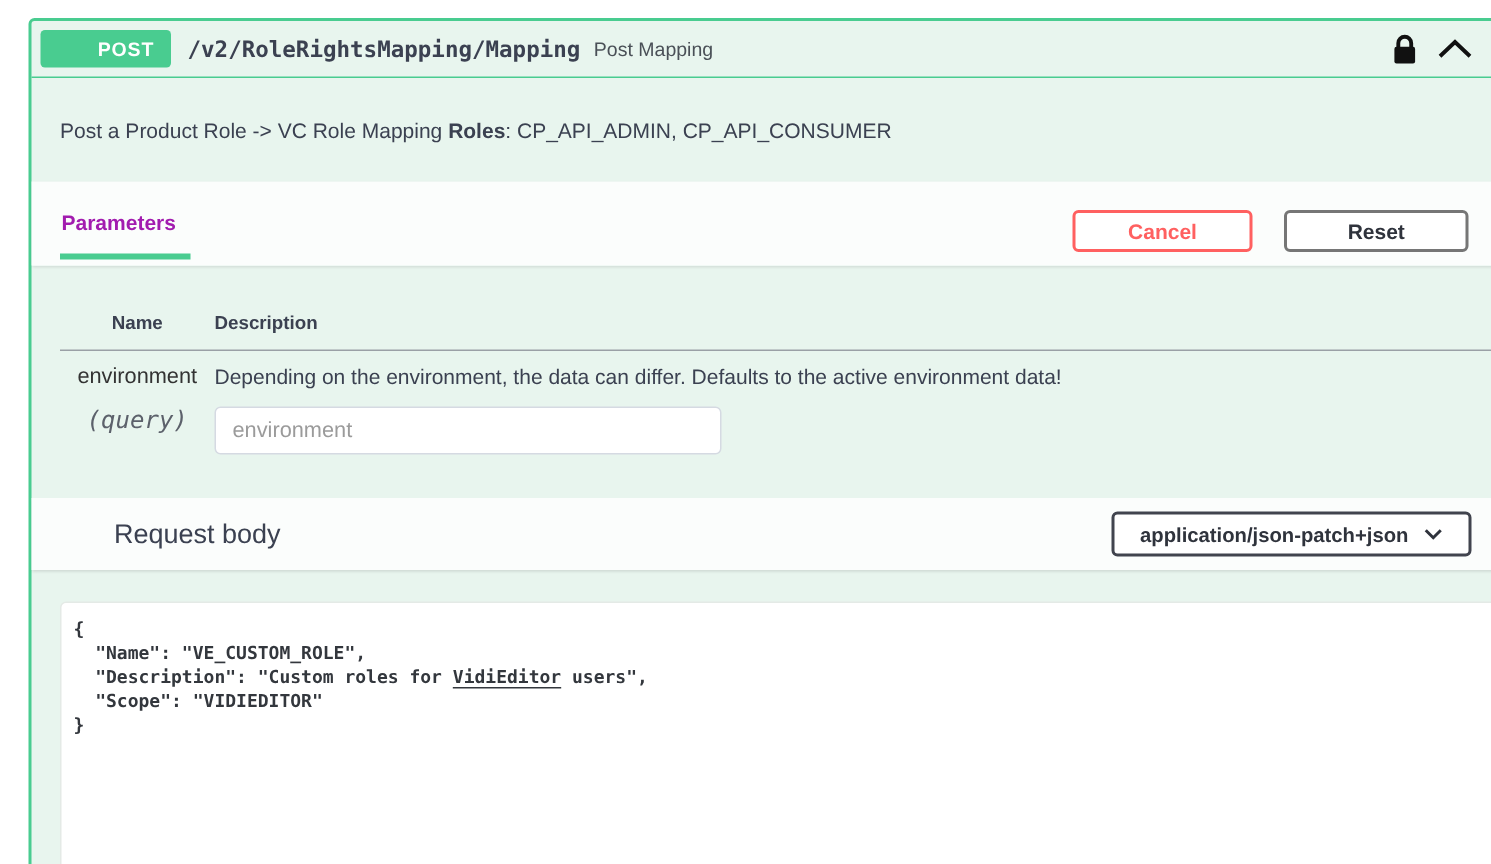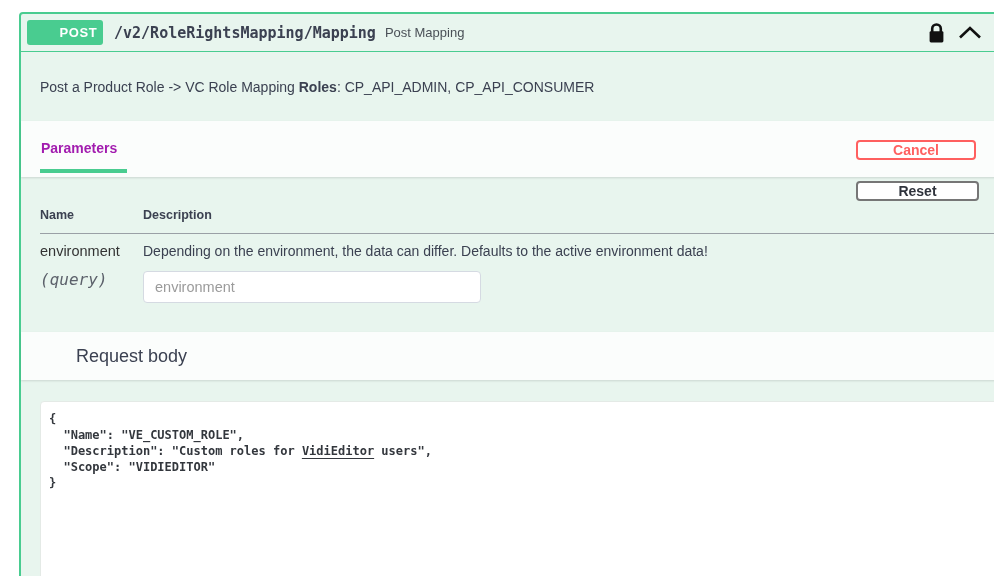--- a/index.html
+++ b/index.html
@@ -13,21 +13,21 @@
     position:absolute; left:19px; top:12px; width:992px;
     border:2px solid var(--accent); border-radius:4px;
     background:var(--tint);
   }
   
   .summary{
     height:38px; display:flex; align-items:center;
     padding:0 27px 0 6px; border-bottom:1px solid var(--accent);
   }
   .method-badge{
-    width:76px; height:25px; border-radius:3px; background:var(--accent);
+    width:87px; height:25px; border-radius:3px; background:var(--accent);
     color:#fff; font-weight:bold; font-size:13px; letter-spacing:.6px;
     display:flex; align-items:center; justify-content:center;padding-left:27px;
   }
   .path{
     margin-left:11px; font-family:"DejaVu Sans Mono", monospace;
     font-weight:bold; font-size:15px; color:#3b4151;
   }
   .summary-desc{ margin-left:9px; font-size:13px; color:#4a5057; }
   .summary-icons{ margin-left:auto; display:flex; align-items:center; }
   .icon-btn{ background:none; border:none; cursor:pointer; display:flex; align-items:center; padding:0; }
@@ -39,32 +39,32 @@
   .section-strip{
     background:var(--strip); box-shadow:0 1px 2px rgba(0,0,0,.12);
     position:relative;
   }
   .params-strip{ height:56px; display:flex; padding:19px 30px 0 19px; }
   .tab-label{
     font-size:14px; font-weight:bold; color:#a21caf;
     border-bottom:4px solid var(--accent); padding:0 10px 13px 1px;
     align-self:flex-start;
   }
-  .btn-row{ margin-left:auto; display:flex; gap:21px;flex-direction:column; }
+  .btn-row{ margin-left:auto; display:flex; gap:21px; }
   .btn{
     height:28px; border-radius:4px; background:#fff; font-weight:bold;
     font-size:14px; display:flex; align-items:center; justify-content:center;
     cursor:pointer; font-family:"Liberation Sans", sans-serif;
   }
   .btn-cancel{ width:120px; border:2px solid var(--cancel); color:var(--cancel); }
   .btn-reset{ width:123px; border:2px solid #767676; color:#2f333c; }
   
   .table-section{ height:155px; padding:31px 0 0 19px; }
   .thead{ display:flex; font-size:12.5px; font-weight:bold; }
-  .col-name{ width:103px; }
+  .col-name{ width:103px;text-align:center; }
   .col-desc{ flex:1; }
   .thead-rule{ border:none; border-top:1px solid #9aa0a6; margin-top:11px; }
   .param-row{ display:flex; margin-top:9px; }
   .param-name{ font-size:14.5px; color:#333; }
   .param-in{
     margin-top:11px; font-family:"DejaVu Sans Mono", monospace;
     font-style:italic; font-size:16px; color:#5c616b;
   }
   .param-desc{ font-size:14px; }
   .param-input{
@@ -145,19 +145,25 @@
       </div>
       <div class="col-desc">
         <div class="param-desc">Depending on the environment, the data can differ. Defaults to the active environment data!</div>
         <input class="param-input" type="text" placeholder="environment" style="">
       </div>
     </div>
   </div>
 
   <div class="section-strip reqbody-strip">
     <span class="reqbody-label">Request body</span>
+    <div class="content-type">
+      <span>application/json-patch+json</span>
+      <svg width="13" height="8" viewBox="0 0 13 8">
+        <polyline points="1.5,1.5 6.5,6.5 11.5,1.5" fill="none" stroke="#2f333c" stroke-width="2"></polyline>
+      </svg>
+    </div>
   </div>
 
   <div class="body-section">
     <div class="editor"><div>{</div><div>  "Name": "VE_CUSTOM_ROLE",</div><div><span>  "Description": "Custom roles for </span><span class="squiggle">VidiEditor</span><span> users",</span></div><div>  "Scope": "VIDIEDITOR"</div><div>}</div></div>
   </div>
 
 </div>
 
 </body></html>

